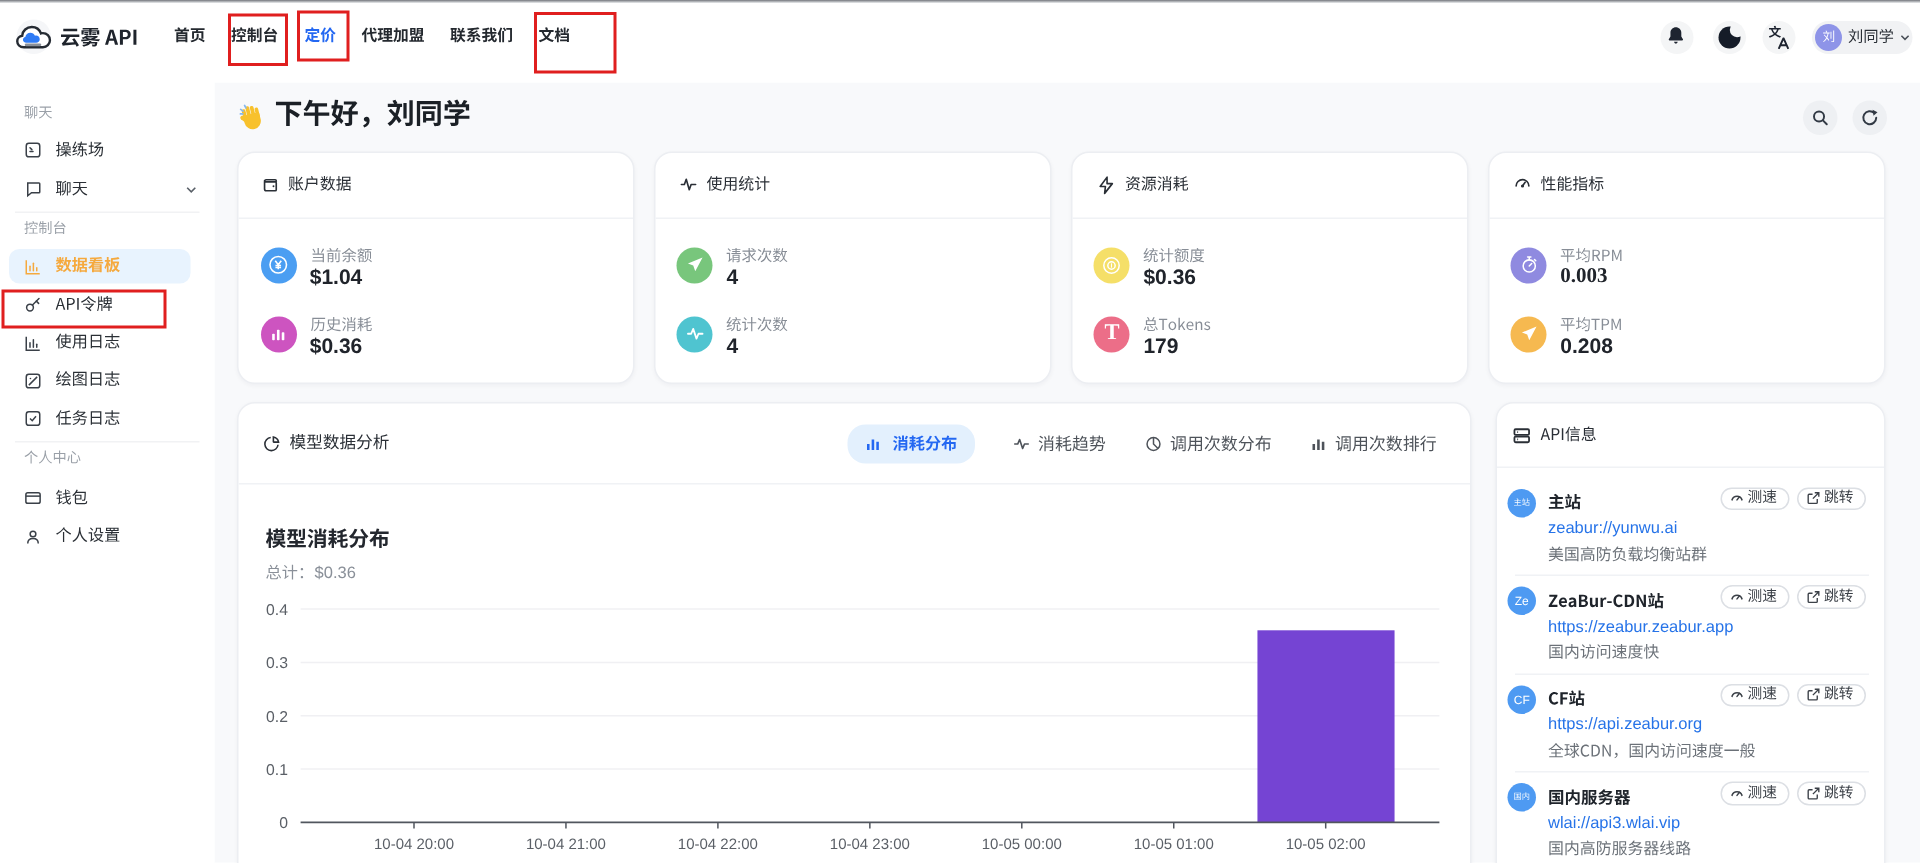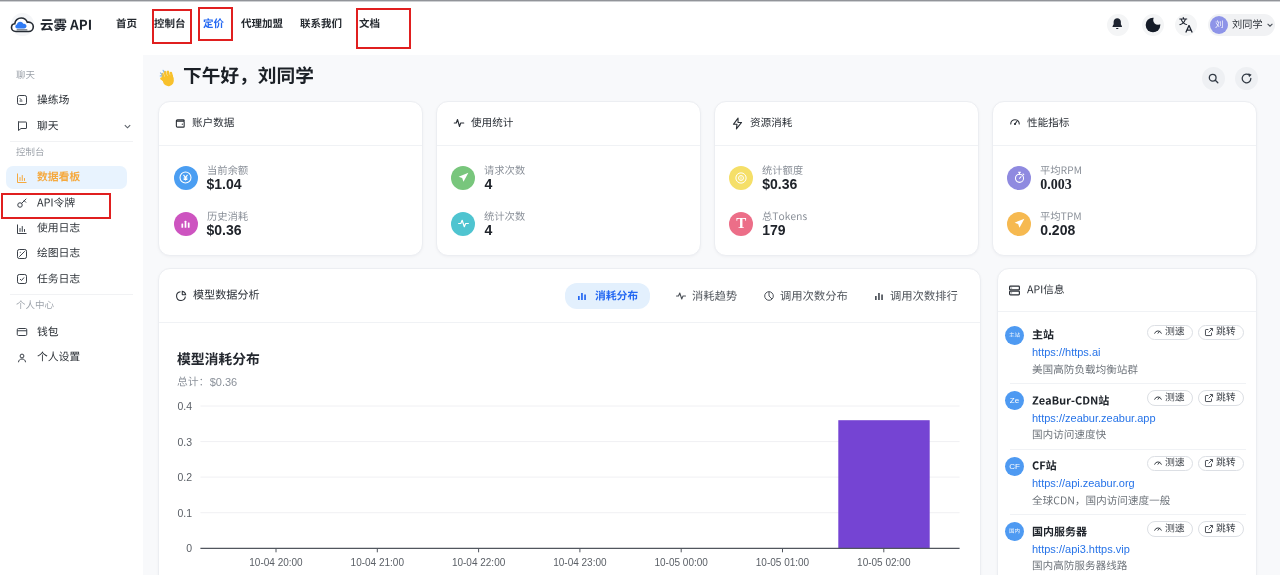--- a/index.html
+++ b/index.html
@@ -30,21 +30,21 @@
 .item.active span { color:#f5a93e; font-weight:bold; }
 .chev { position:absolute; left:107px; }
 
 main { position:absolute; left:143px; top:55px; width:1137px; height:520px; background:#f8f9fb; }
 .greet { position:absolute; left:158px; top:66px; font-size:19px; font-weight:bold; color:#1b2026; display:flex; align-items:center; }
 .gicon { position:absolute; top:12px; width:23px; height:23px; border-radius:50%; background:#eef0f3; display:flex; align-items:center; justify-content:center; }
 .card { position:absolute; background:#fff; border:1px solid #eceef2; border-radius:12px; box-shadow:0 1px 3px rgba(20,30,50,0.04); }
 .chead { height:44px; border-bottom:1px solid #f0f2f5; display:flex; align-items:center; padding-left:16px; }
 .chead svg { flex:none; }
 .chead .ct { font-size:11px; color:#2a2f36; margin-left:6px; font-weight:500; }
-.srow { position:absolute; left:14.5px; display:flex; align-items:center; }
+.srow { position:absolute; left:14.5px; display:flex; }
 .scirc { width:24px; height:24px; border-radius:50%; display:flex; align-items:center; justify-content:center; flex:none; }
 .stxt { margin-left:9px; }
 .slabel { font-size:10.5px; color:#878d96; line-height:13px; }
 .sval { font-size:14px; font-weight:bold; color:#20242b; line-height:13px; margin-top:1px; }
 
 .tabbar { position:absolute; right:22px; top:0; height:54px; display:flex; align-items:center; }
 .tab { display:flex; align-items:center; color:#4e535a; margin-left:25px; }
 .tab svg:first-child { margin-right:5px; }
 .tab.on svg:first-child { margin-right:7px; }
 .tab.on { background:#e3f0fd; border-radius:12px; height:26px; padding:0 11px; margin-left:0; }
@@ -898,21 +898,21 @@
             <use href="#g120" transform="matrix(0.00550 0 0 -0.00550 0.00 4.8)"></use>
             <use href="#g121" transform="matrix(0.00550 0 0 -0.00550 5.50 4.8)"></use>
           </svg>
         </div>
       <div class="atitle">
           <svg class="tr" width="22" height="13" fill="#1f242b">
             <use href="#g122" transform="matrix(0.01100 0 0 -0.01100 0.00 9.6)"></use>
             <use href="#g123" transform="matrix(0.01100 0 0 -0.01100 11.00 9.6)"></use>
           </svg>
         </div>
-      <div class="alink">https://https.ai</div>
+      <div class="alink">zeabur://yunwu.ai</div>
       <div class="adesc">
           <svg class="tr" width="106" height="12" fill="#6b7178">
             <use href="#g124" transform="matrix(0.01060 0 0 -0.01060 0.00 9.3)"></use>
             <use href="#g125" transform="matrix(0.01060 0 0 -0.01060 10.60 9.3)"></use>
             <use href="#g126" transform="matrix(0.01060 0 0 -0.01060 21.20 9.3)"></use>
             <use href="#g127" transform="matrix(0.01060 0 0 -0.01060 31.80 9.3)"></use>
             <use href="#g128" transform="matrix(0.01060 0 0 -0.01060 42.40 9.3)"></use>
             <use href="#g129" transform="matrix(0.01060 0 0 -0.01060 53.00 9.3)"></use>
             <use href="#g98" transform="matrix(0.01060 0 0 -0.01060 63.60 9.3)"></use>
             <use href="#g130" transform="matrix(0.01060 0 0 -0.01060 74.20 9.3)"></use>
@@ -1058,21 +1058,21 @@
         </div>
       <div class="atitle">
           <svg class="tr" width="55" height="13" fill="#1f242b">
             <use href="#g159" transform="matrix(0.01100 0 0 -0.01100 0.00 9.6)"></use>
             <use href="#g160" transform="matrix(0.01100 0 0 -0.01100 11.00 9.6)"></use>
             <use href="#g161" transform="matrix(0.01100 0 0 -0.01100 22.00 9.6)"></use>
             <use href="#g162" transform="matrix(0.01100 0 0 -0.01100 33.00 9.6)"></use>
             <use href="#g163" transform="matrix(0.01100 0 0 -0.01100 44.00 9.6)"></use>
           </svg>
         </div>
-      <div class="alink">https://api3.https.vip</div>
+      <div class="alink">wlai://api3.wlai.vip</div>
       <div class="adesc">
           <svg class="tr" width="96" height="12" fill="#6b7178">
             <use href="#g125" transform="matrix(0.01060 0 0 -0.01060 0.00 9.3)"></use>
             <use href="#g146" transform="matrix(0.01060 0 0 -0.01060 10.60 9.3)"></use>
             <use href="#g126" transform="matrix(0.01060 0 0 -0.01060 21.20 9.3)"></use>
             <use href="#g127" transform="matrix(0.01060 0 0 -0.01060 31.80 9.3)"></use>
             <use href="#g164" transform="matrix(0.01060 0 0 -0.01060 42.40 9.3)"></use>
             <use href="#g50" transform="matrix(0.01060 0 0 -0.01060 53.00 9.3)"></use>
             <use href="#g165" transform="matrix(0.01060 0 0 -0.01060 63.60 9.3)"></use>
             <use href="#g166" transform="matrix(0.01060 0 0 -0.01060 74.20 9.3)"></use>

